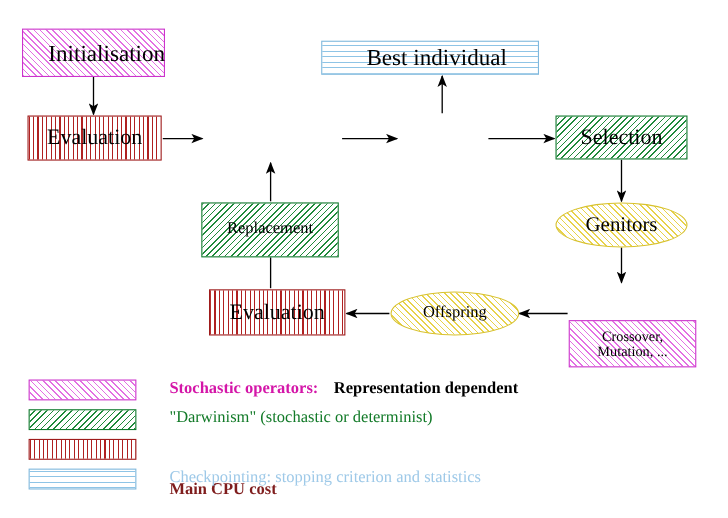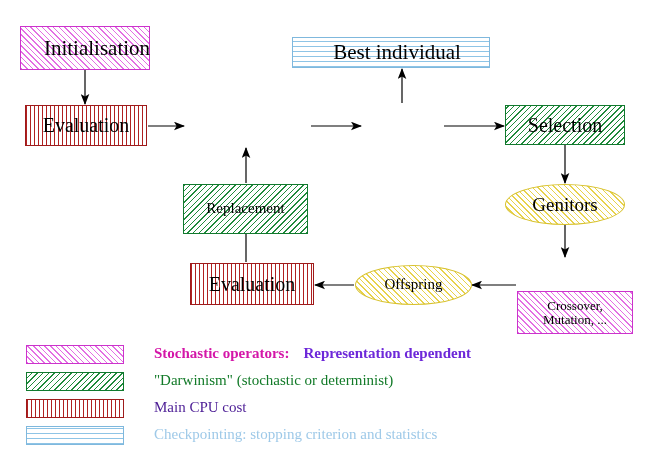--- a/index.html
+++ b/index.html
@@ -75,23 +75,23 @@
     width:98px;height:19px;box-sizing:border-box;
     display:block;
   }
   .legend-text{
     margin-left:30px;
     font-family:"Liberation Serif", serif;
     font-size:15px;
     white-space:nowrap;
   }
   .lt-magenta{color:#d416a8;font-weight:bold;}
-  .lt-yellow{color:#6d28d9;font-weight:bold;}
+  .lt-yellow{color:#000000;font-weight:bold;}
   .lt-green{color:#127a28;}
-  .lt-red{color:#4c1d95;font-weight:normal;}
+  .lt-red{color:#7f1d1d;font-weight:bold;margin-top:38px;}
   .lt-blue{color:#9ec9e8;}
 
   svg.edges{position:absolute;left:0;top:0;width:662px;height:471px;pointer-events:none;}
 </style>
 </head>
 <body>
 
 <div id="stage">
 
   <svg class="edges" viewBox="0 0 662 471">

